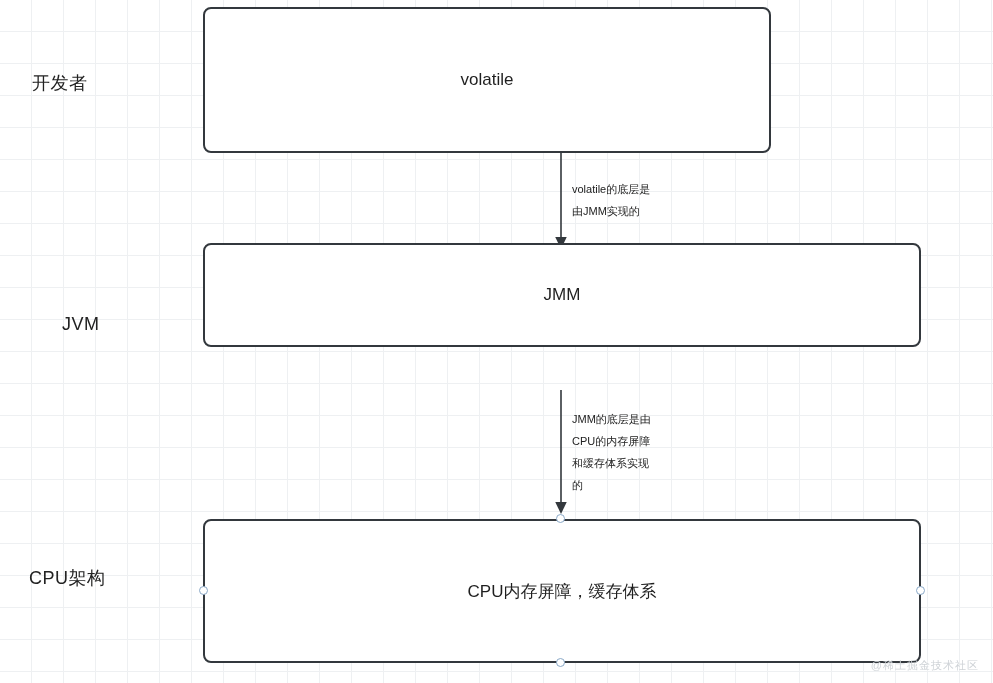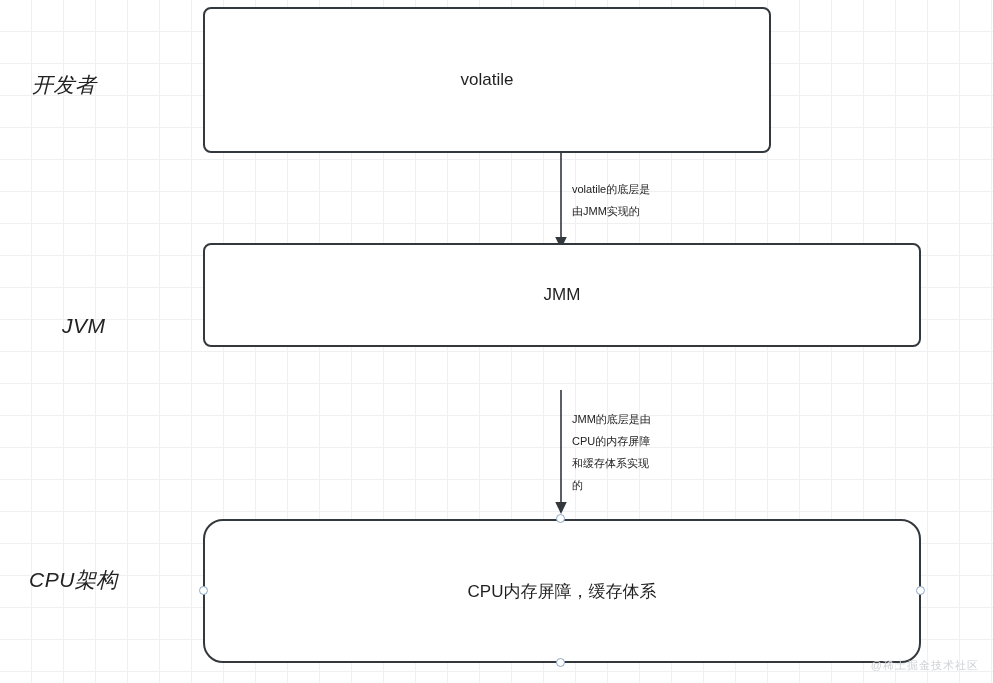--- a/index.html
+++ b/index.html
@@ -20,24 +20,23 @@
     background-color: #ffffff;
     background-image:
       linear-gradient(to right, #eef0f2 1px, transparent 1px),
       linear-gradient(to bottom, #eef0f2 1px, transparent 1px);
     background-size: 32px 32px;
     background-position: -1px -1px;
   }
   .lane-label {
     position: absolute;
     color: #222222;
-    font-size: 21px;
+    font-size: 18px;
     letter-spacing: 0.5px;
     white-space: nowrap;
-    font-style: italic;
   }
   .node {
     position: absolute;
     box-sizing: border-box;
     border: 2px solid #33383d;
     border-radius: 8px;
     background: #ffffff;
     display: flex;
     align-items: center;
     justify-content: center;
@@ -99,21 +98,21 @@
   <div class="lane-label" style="left:29px; top:566px;">CPU架构</div>
 
   <div class="node" style="left:203px; top:7px; width:568px; height:146px;">
     <span>volatile</span>
   </div>
 
   <div class="node" style="left:203px; top:243px; width:718px; height:104px;">
     <span>JMM</span>
   </div>
 
-  <div class="node" style="left:203px; top:519px; width:718px; height:144px;border-radius:20px;">
+  <div class="node" style="left:203px; top:519px; width:718px; height:144px;">
     <span>CPU内存屏障，缓存体系</span>
   </div>
 
   <div class="handle" style="left:556px; top:514px;"></div>
   <div class="handle" style="left:199px; top:586px;"></div>
   <div class="handle" style="left:916px; top:586px;"></div>
   <div class="handle" style="left:556px; top:658px;"></div>
 
   <div class="edge-label" style="left:572px; top:178px; width:190px; text-align:left;">volatile的底层是
 由JMM实现的</div>

